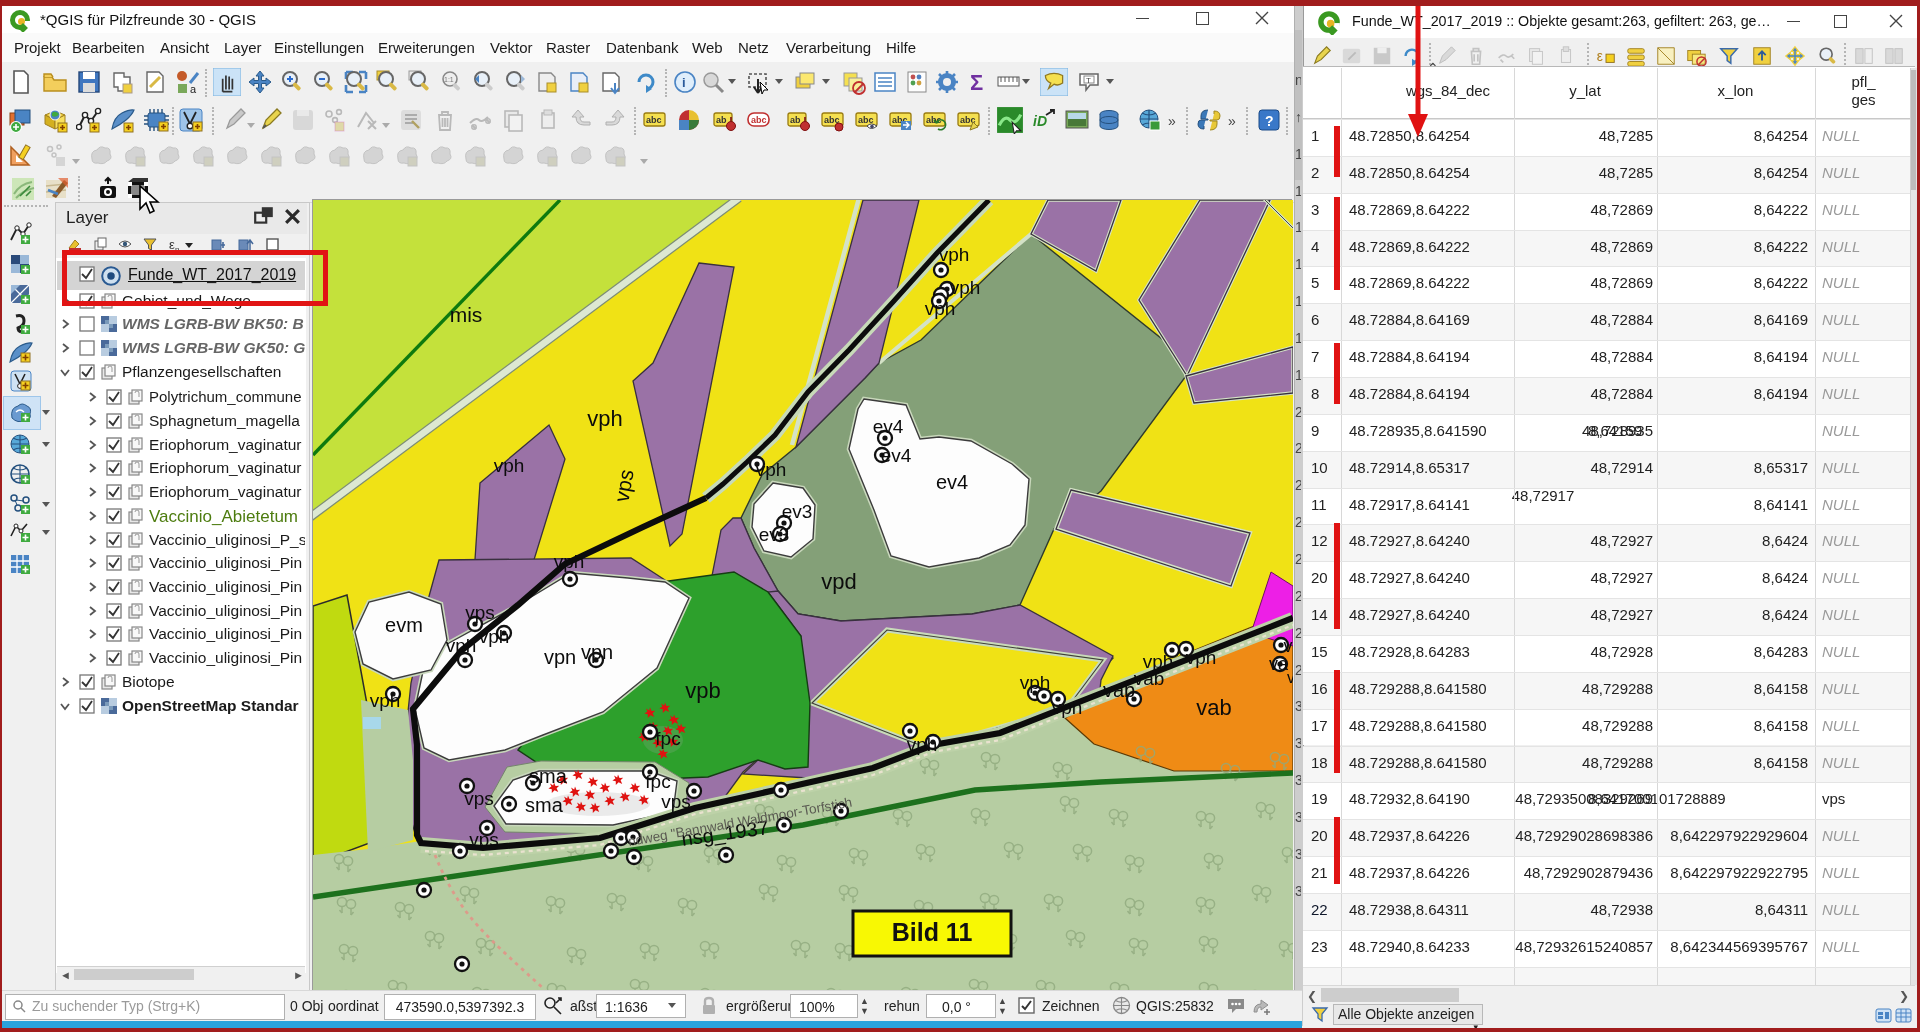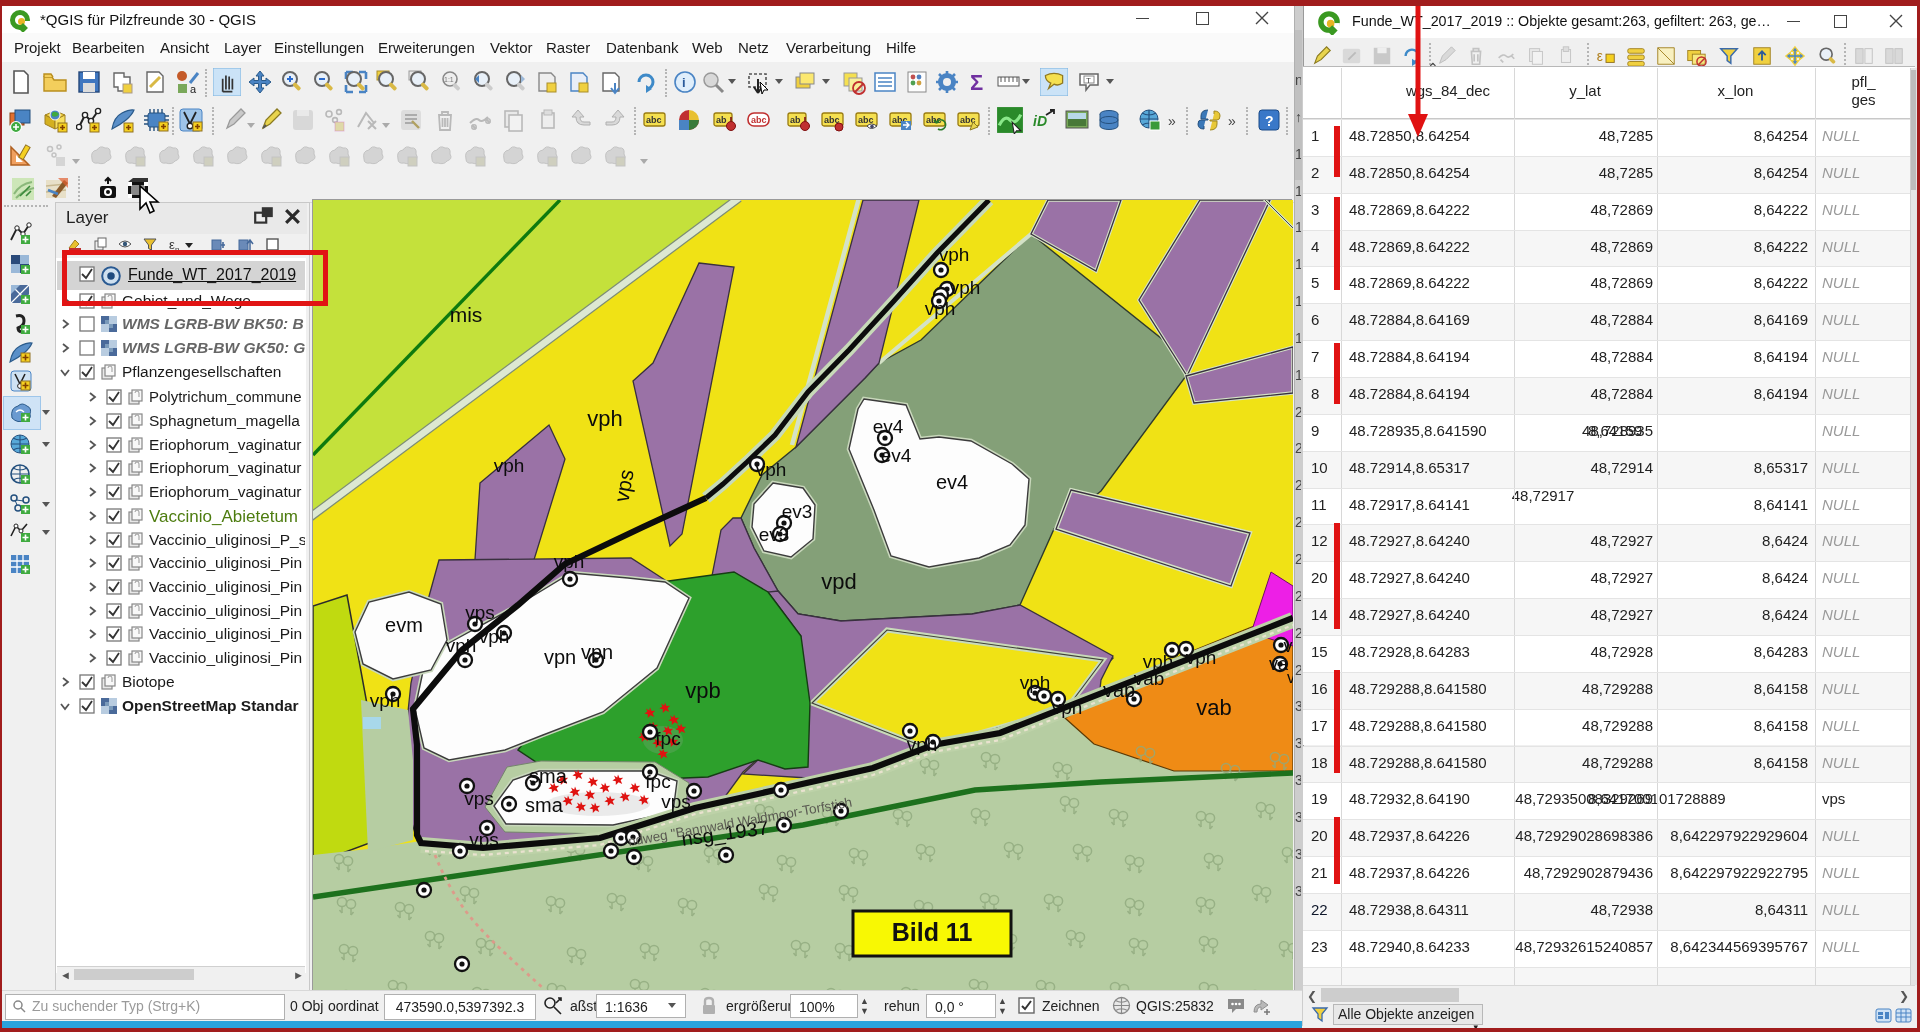--- a/index.html
+++ b/index.html
@@ -1183,21 +1183,21 @@
 <div class="abs" style="left:596px;top:994px;width:90px;height:24px;background:#fff;border:1px solid #b0b0b0;font-size:14px;color:#222;line-height:24px;padding-left:8px;box-sizing:border-box">1:1636</div>
 <div class="abs" style="left:668px;top:1003px;width:0;height:0;border:4.5px solid transparent;border-top:5.5px solid #555"></div>
 <svg class="abs" style="left:700px;top:996px" width="18" height="20" viewBox="0 0 18 20">
 <rect x="3" y="9" width="12" height="9" rx="1" fill="#b0b0b0"></rect>
     <path d="M5,9 L5,5 Q5,2 9,2 Q13,2 13,5 L13,9" fill="none" stroke="#b0b0b0" stroke-width="2.4"></path>
   </svg>
 <div class="abs" style="left:726px;top:998px;font-size:14px;color:#222">ergrößerun</div>
 <div class="abs" style="left:790px;top:994px;width:68px;height:24px;background:#fff;border:1px solid #b0b0b0;font-size:14px;color:#222;line-height:24px;padding-left:8px;box-sizing:border-box">100%</div>
 <div class="abs" style="left:860px;top:996px;font-size:9px;color:#444;line-height:10px">▲<br>▼</div>
 <div class="abs" style="left:884px;top:998px;font-size:14px;color:#222">rehun</div>
-<div class="abs" style="left:926px;top:994px;width:70px;height:24px;background:#fff;border:1px solid #b0b0b0;font-size:14px;color:#222;line-height:24px;padding-left:8px;box-sizing:border-box">0,0 °</div>
+<div class="abs" style="left:926px;top:994px;width:70px;height:24px;background:#fff;border:1px solid #b0b0b0;font-size:14px;color:#222;line-height:24px;padding-left:15px;box-sizing:border-box">0,0 °</div>
 <div class="abs" style="left:998px;top:996px;font-size:9px;color:#444;line-height:10px">▲<br>▼</div>
 <svg class="abs" style="left:1018px;top:997px" width="17" height="17" viewBox="0 0 17 17">
 <rect x="1" y="1" width="15" height="15" fill="#fff" stroke="#666" stroke-width="1.4"></rect>
     <path d="M4,9 L7,12 L13,4" stroke="#333" stroke-width="2" fill="none"></path>
   </svg>
 <div class="abs" style="left:1042px;top:998px;font-size:14px;color:#222">Zeichnen</div>
 <svg class="abs" style="left:1112px;top:996px" width="19" height="19" viewBox="0 0 19 19">
 <circle cx="9.5" cy="9.5" r="8" fill="#e8e8e8" stroke="#888" stroke-width="1.3"></circle>
     <path d="M1.5,9.5 L17.5,9.5 M9.5,1.5 L9.5,17.5 M3.5,4.5 Q9.5,8 15.5,4.5 M3.5,14.5 Q9.5,11 15.5,14.5" stroke="#888" stroke-width="1.1" fill="none"></path>
   </svg>

